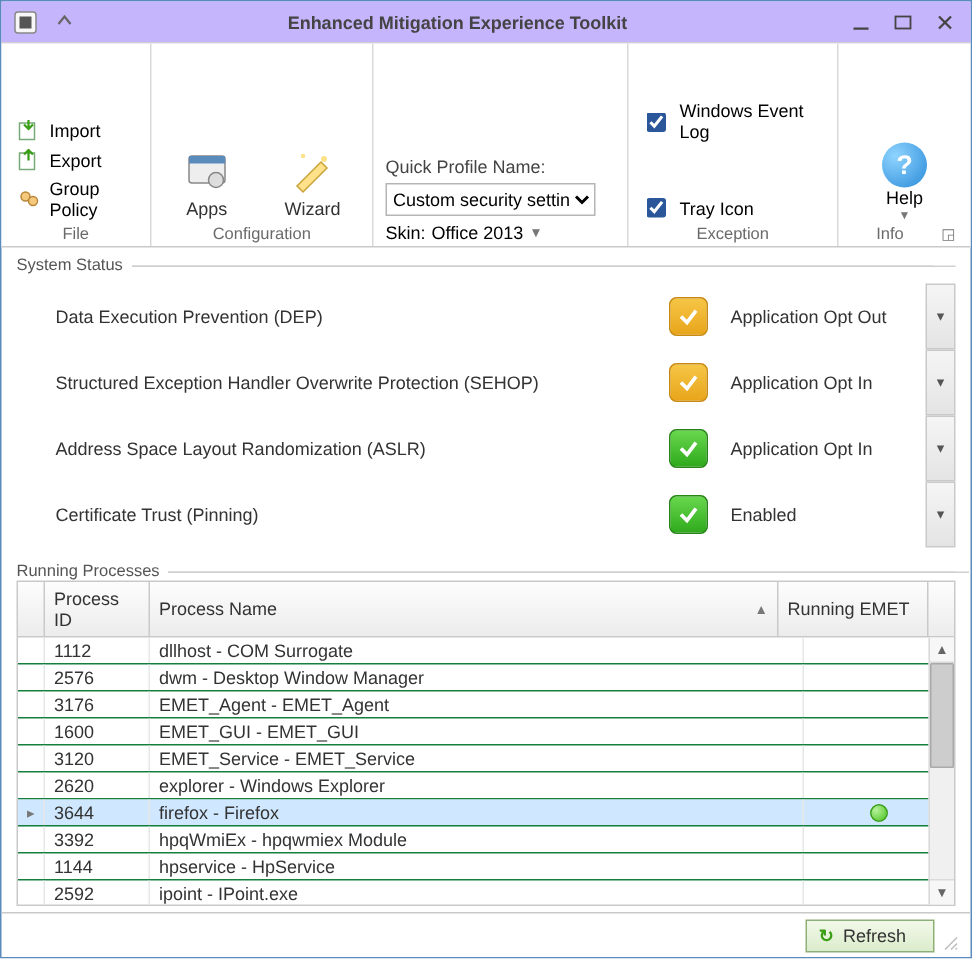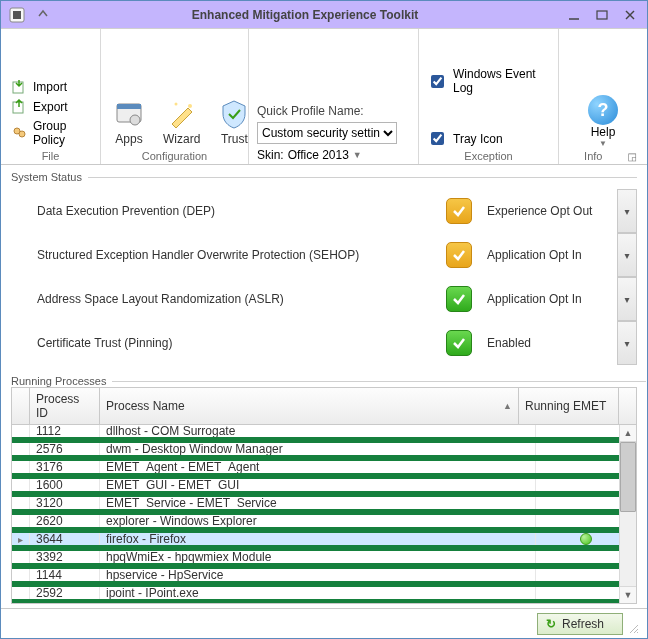--- a/index.html
+++ b/index.html
@@ -54,21 +54,21 @@
   .grid { flex:1; border:1px solid #c9c9c9; display:flex; flex-direction:column; min-height:0; }
   .grid-head { display:flex; background:linear-gradient(#fdfdfd,#ececec); border-bottom:1px solid #c9c9c9; }
   .gh { border-right:1px solid #c9c9c9; padding:4px 6px; color:#333; display:flex; align-items:center; justify-content:space-between; }
   .gh .sort { font-size:9px; color:#777; }
   .col-gutter { width:18px; }
   .col-pid { width:70px; }
   .col-name { flex:1; }
   .col-emet { width:100px; }
   .col-scroll { width:17px; border-right:none; }
   .grid-body { flex:1; overflow:hidden; position:relative; }
-  .grid-row { display:flex; border-bottom:6px solid #15803d; height:18px; align-items:center; }
+  .grid-row { display:flex; border-bottom:1px solid #15803d; height:18px; align-items:center; }
   .grid-row.sel { background:#cfe8ff; }
   .gc { border-right:1px solid #e7e7e7; padding:0 6px; color:#333; overflow:hidden; white-space:nowrap; height:100%; display:flex; align-items:center; }
   .gc.col-gutter { padding:0; justify-content:center; color:#777; font-size:10px; }
   .emet-dot { width:12px; height:12px; border-radius:50%; background:radial-gradient(circle at 30% 30%, #b7f29b, #49c21f); border:1px solid #3a9e16; }
   .vscroll { position:absolute; right:0; top:0; bottom:0; width:17px; background:#f0f0f0; border-left:1px solid #d9d9d9; display:flex; flex-direction:column; }
   .vscroll .arrow { height:17px; display:flex; align-items:center; justify-content:center; color:#666; font-size:9px; background:#f7f7f7; border-bottom:1px solid #d9d9d9; }
   .vscroll .arrow.bot { border-bottom:none; border-top:1px solid #d9d9d9; }
   .vscroll .thumb { margin-top:0; height:70px; background:#cdcdcd; border:1px solid #a9a9a9; border-radius:1px; }
 
   .footer { height:30px; border-top:1px solid #c9c9c9; display:flex; justify-content:flex-end; align-items:center; padding:0 6px; gap:4px; }
@@ -168,29 +168,20 @@
         <div class="big-btn">
           <span class="icon">
               <svg width="32" height="32">
                 <path d="M6 26 L22 10 L26 14 L10 30 Z" fill="#ffe18a" stroke="#caa33a"></path>
                 <circle cx="24" cy="8" r="2" fill="#ffe18a"></circle>
                 <circle cx="10" cy="6" r="1.5" fill="#ffe18a"></circle>
               </svg>
             </span>
           <span class="lbl">Wizard</span>
         </div>
-        <div class="big-btn">
-          <span class="icon">
-              <svg width="32" height="32">
-                <path d="M16 3 L27 8 V16 C27 23 22 28 16 30 C10 28 5 23 5 16 V8 Z" fill="#cfe8ff" stroke="#5b8bbd"></path>
-                <path d="M11 16 L15 20 L22 12" stroke="#3a9e16" fill="none" stroke-width="2"></path>
-              </svg>
-            </span>
-          <span class="lbl">Trust</span>
-        </div>
       </div>
       <div class="group-label">Configuration</div>
     </div>
 
     <div class="group" style="width:170px">
       <div class="group-body">
         <div class="sys-col" style="width:100%">
           <span class="sys-label">Quick Profile Name:</span>
           <select class="combo">
             <option>Custom security settings</option>
@@ -243,21 +234,21 @@
     <div class="status-table" id="status-rows">
         <div class="status-row">
           <div class="status-name">Data Execution Prevention (DEP)</div>
           <div class="status-check">
             <div class="chk-box chk-amber">
               <svg width="18" height="18">
                 <path d="M4 9 L8 13 L14 5" fill="none" stroke-width="2.5"></path>
               </svg>
             </div>
           </div>
-          <div class="status-val">Experience Opt Out</div>
+          <div class="status-val">Application Opt Out</div>
           <div class="status-dd">▾</div>
         </div>
         <div class="status-row">
           <div class="status-name">Structured Exception Handler Overwrite Protection (SEHOP)</div>
           <div class="status-check">
             <div class="chk-box chk-amber">
               <svg width="18" height="18">
                 <path d="M4 9 L8 13 L14 5" fill="none" stroke-width="2.5"></path>
               </svg>
             </div>

